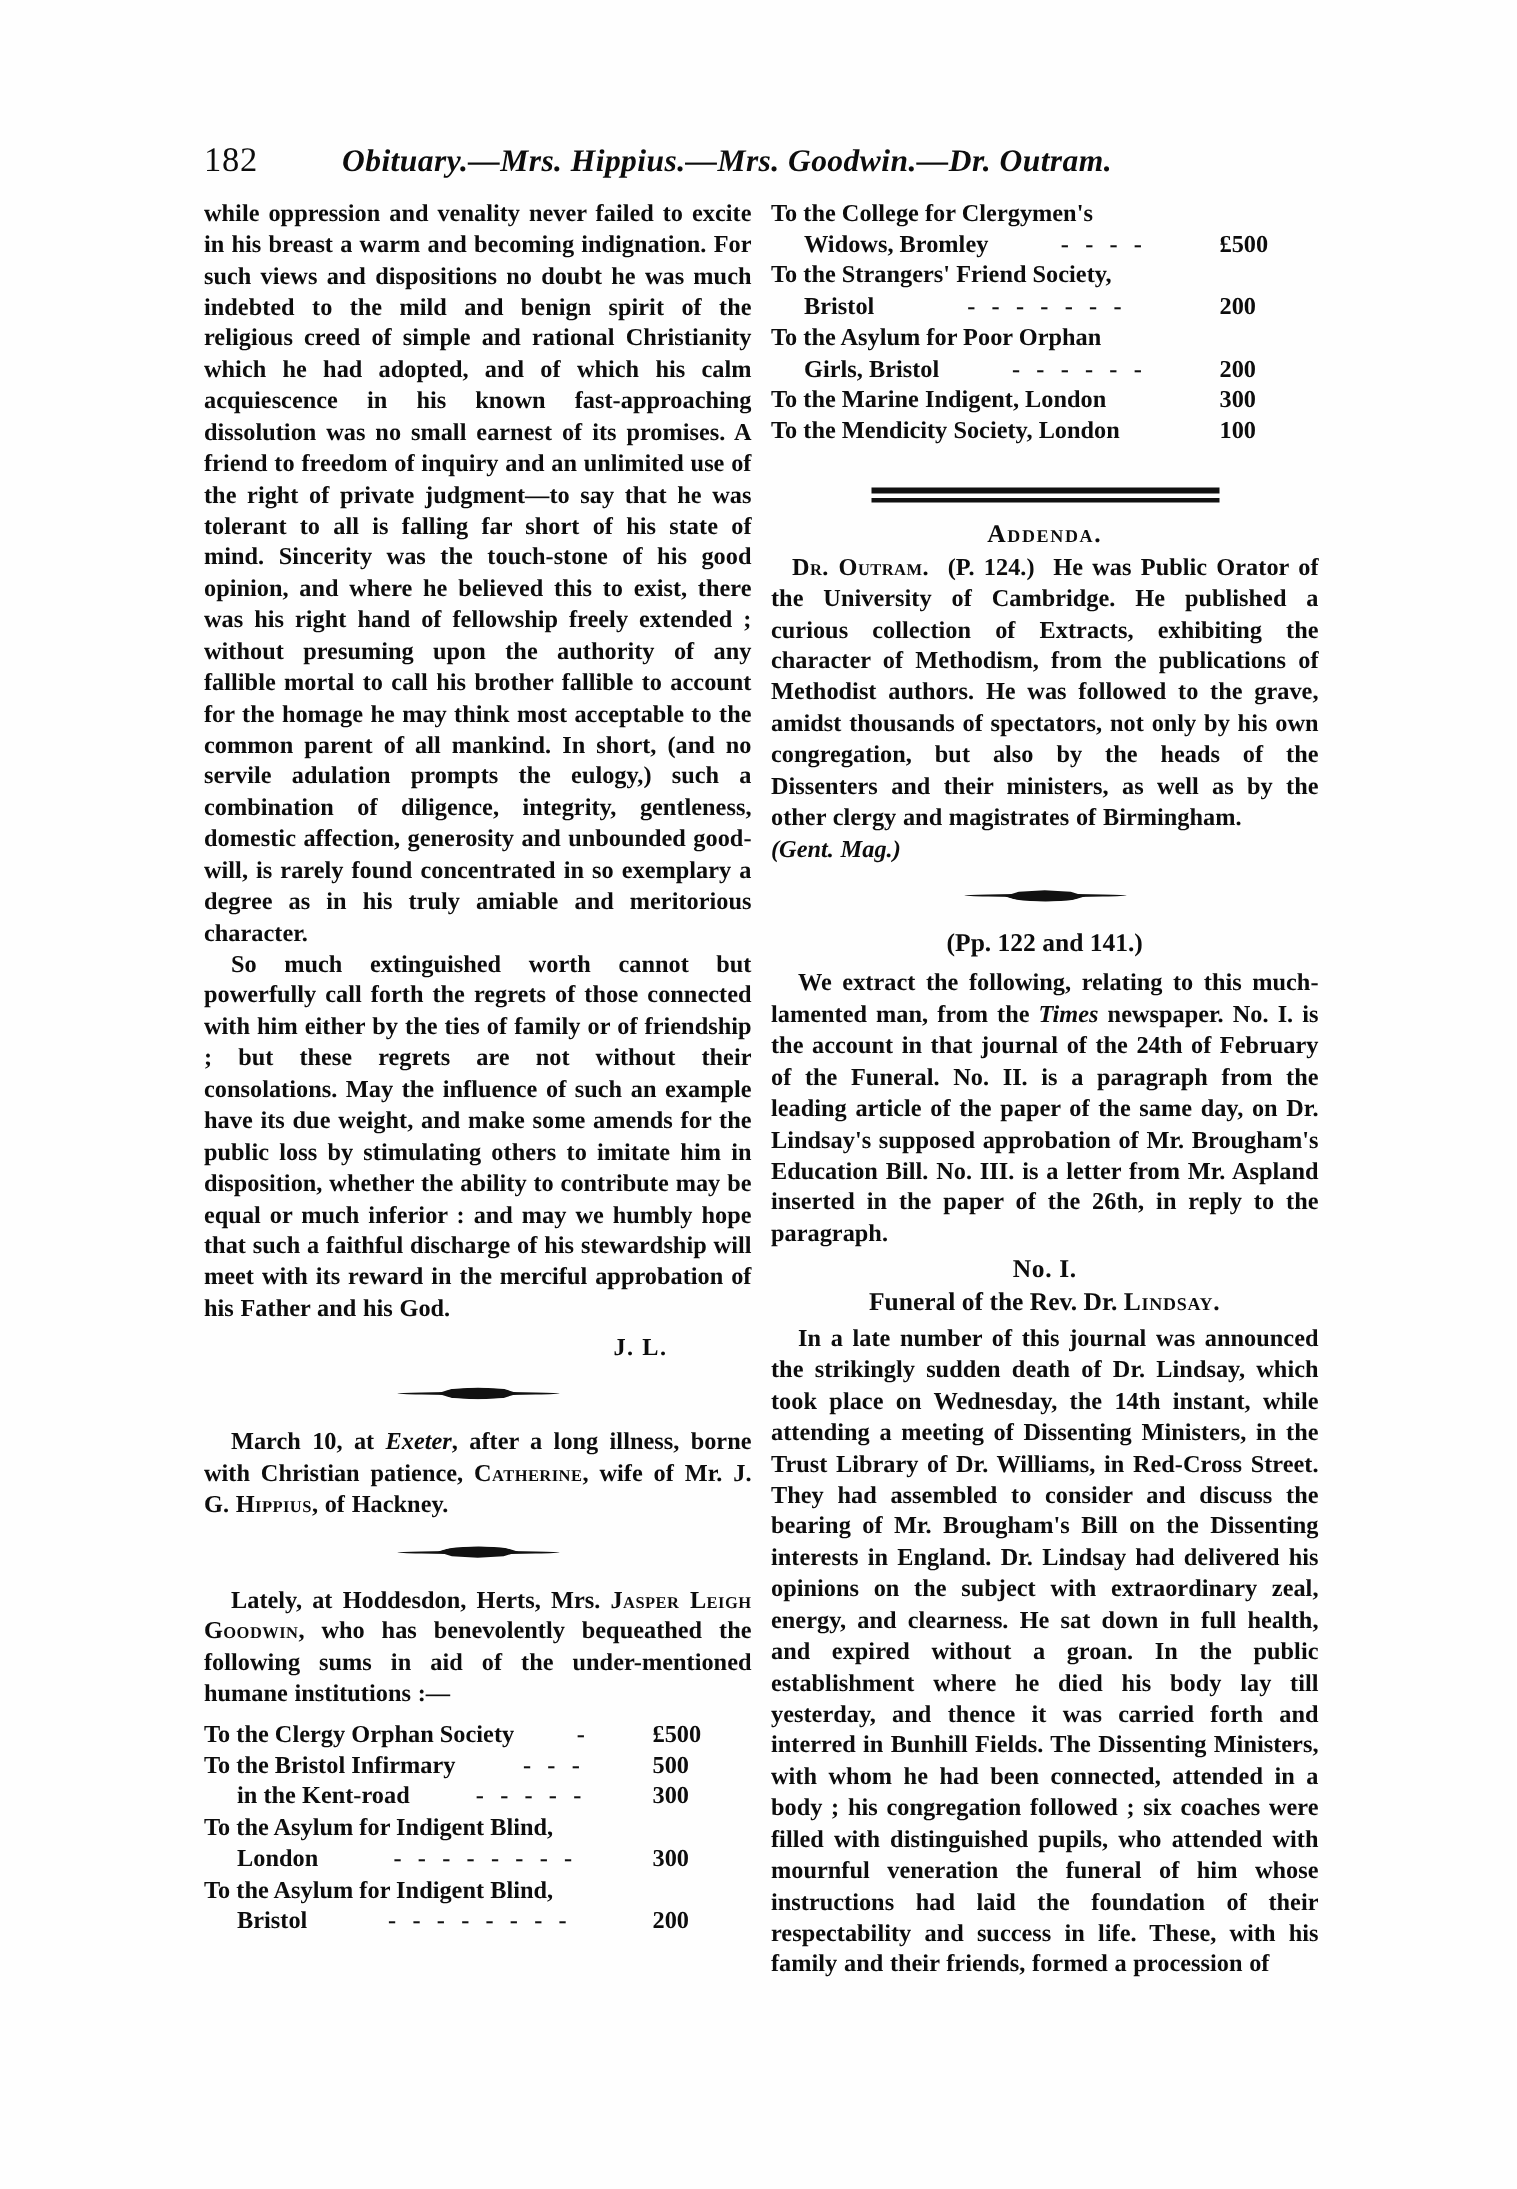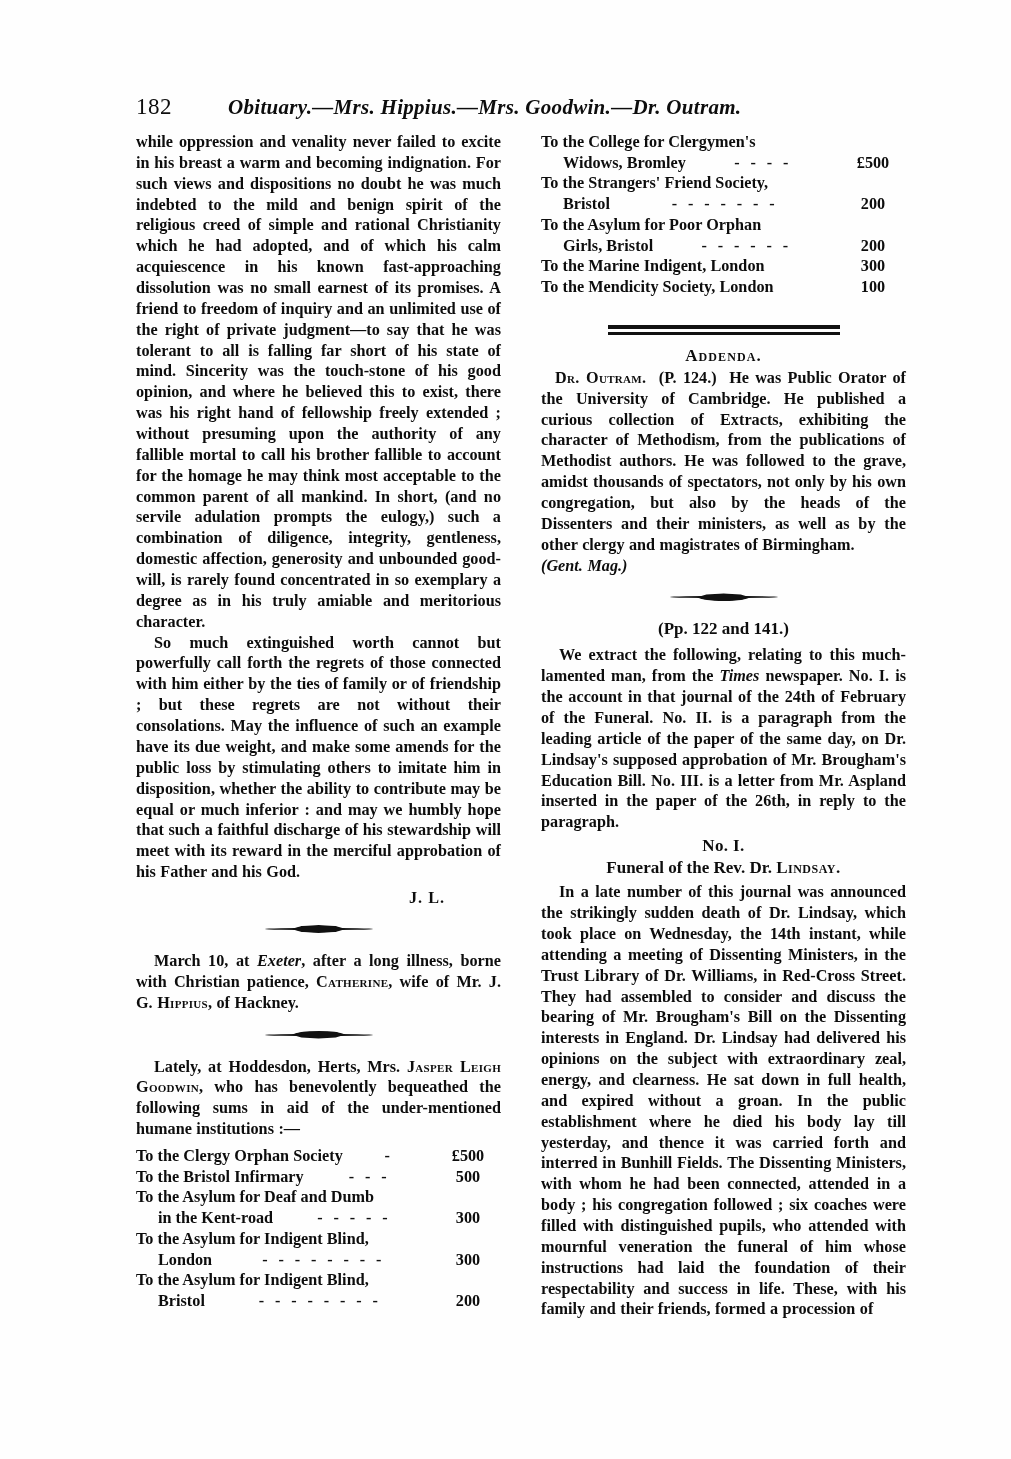--- a/index.html
+++ b/index.html
@@ -46,21 +46,21 @@
     letter-spacing: 0.3px;
   }
 
   
   .columns {
     position: absolute;
     left: 136px;
     top: 132px;
     width: 762px;
     display: flex;
-    gap: 40px;
+    gap: 13px;
   }
   .col {
     width: 365px;
     flex: 0 0 365px;
   }
 
   p.t {
     margin: 0;
     font-size: 16.2px;
     line-height: 1.288;
@@ -170,21 +170,21 @@
     flex: 1 1 auto;
     overflow: hidden;
     white-space: nowrap;
     padding: 0 6px;
     letter-spacing: 3.4px;
     color: #111;
     text-align: center;
   }
   .bq-amt {
     flex: 0 0 66px;
-    text-align: center;
+    text-align: left;
   }
   .head-addenda {
     margin: 0 0 2px 0;
     font-variant: small-caps;
     font-size: 17px;
     letter-spacing: 1.1px;
     font-weight: bold;
     text-align: center;
   }
   .head-lindsay {
@@ -264,23 +264,20 @@
           <span class="bq-amt">£500</span>
         </div>
 
         <div class="bq-row">
           <span class="bq-label">To the Bristol Infirmary</span>
           <span class="bq-lead">- - -</span>
           <span class="bq-amt">500</span>
         </div>
 
         <div class="bq-row">
-          <span class="bq-label">To the Asylum for Deaf and Dumb</span>
-        </div>
-        <div class="bq-row">
           <span class="bq-label bq-cont">in the Kent-road</span>
           <span class="bq-lead">- - - - -</span>
           <span class="bq-amt">300</span>
         </div>
 
         <div class="bq-row">
           <span class="bq-label">To the Asylum for Indigent Blind,</span>
         </div>
         <div class="bq-row">
           <span class="bq-label bq-cont">London</span>

